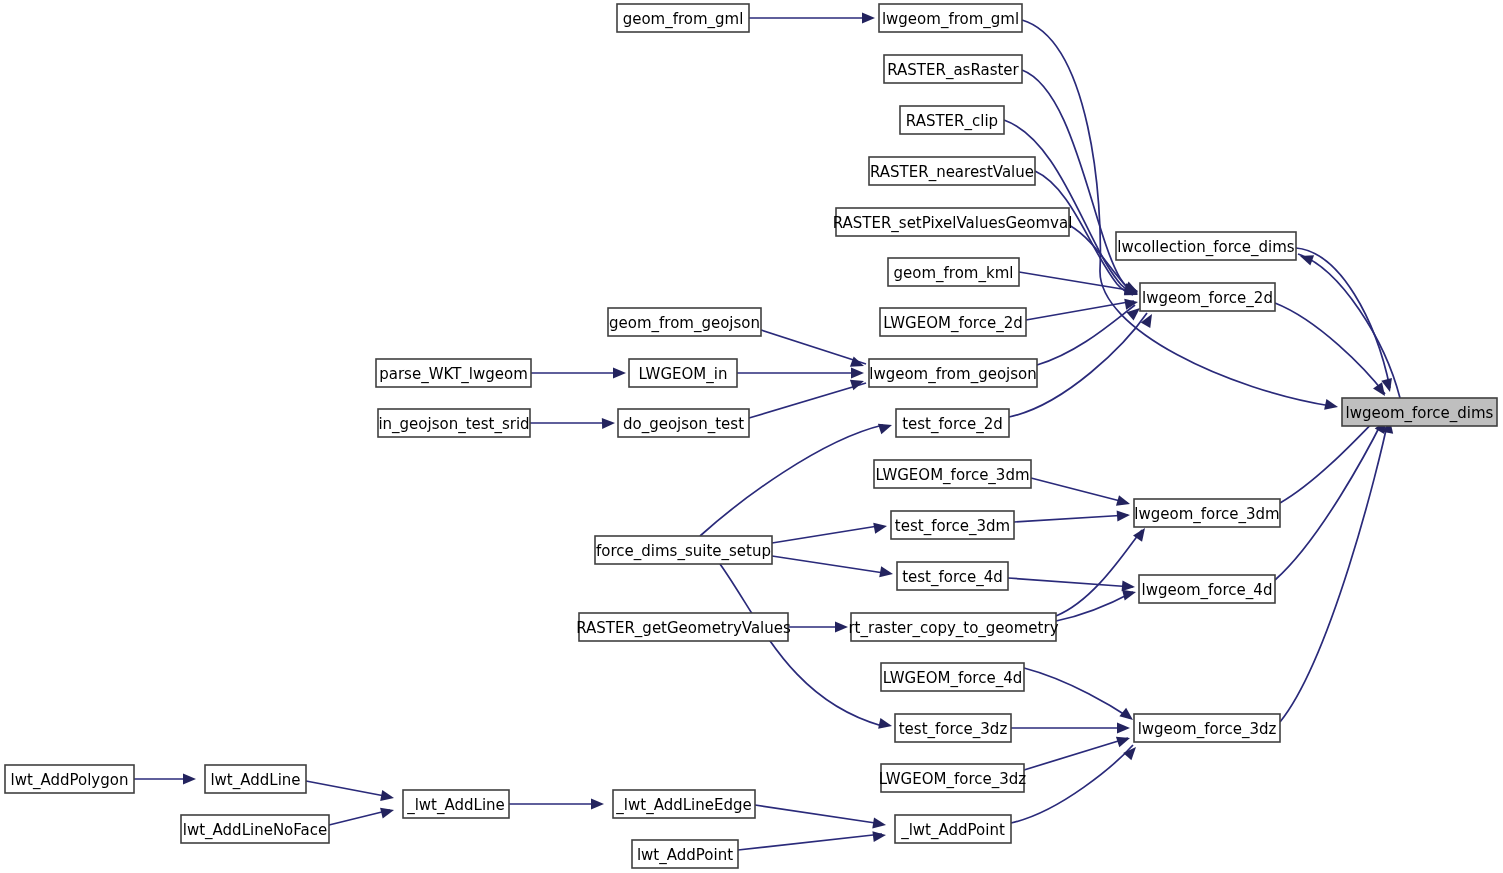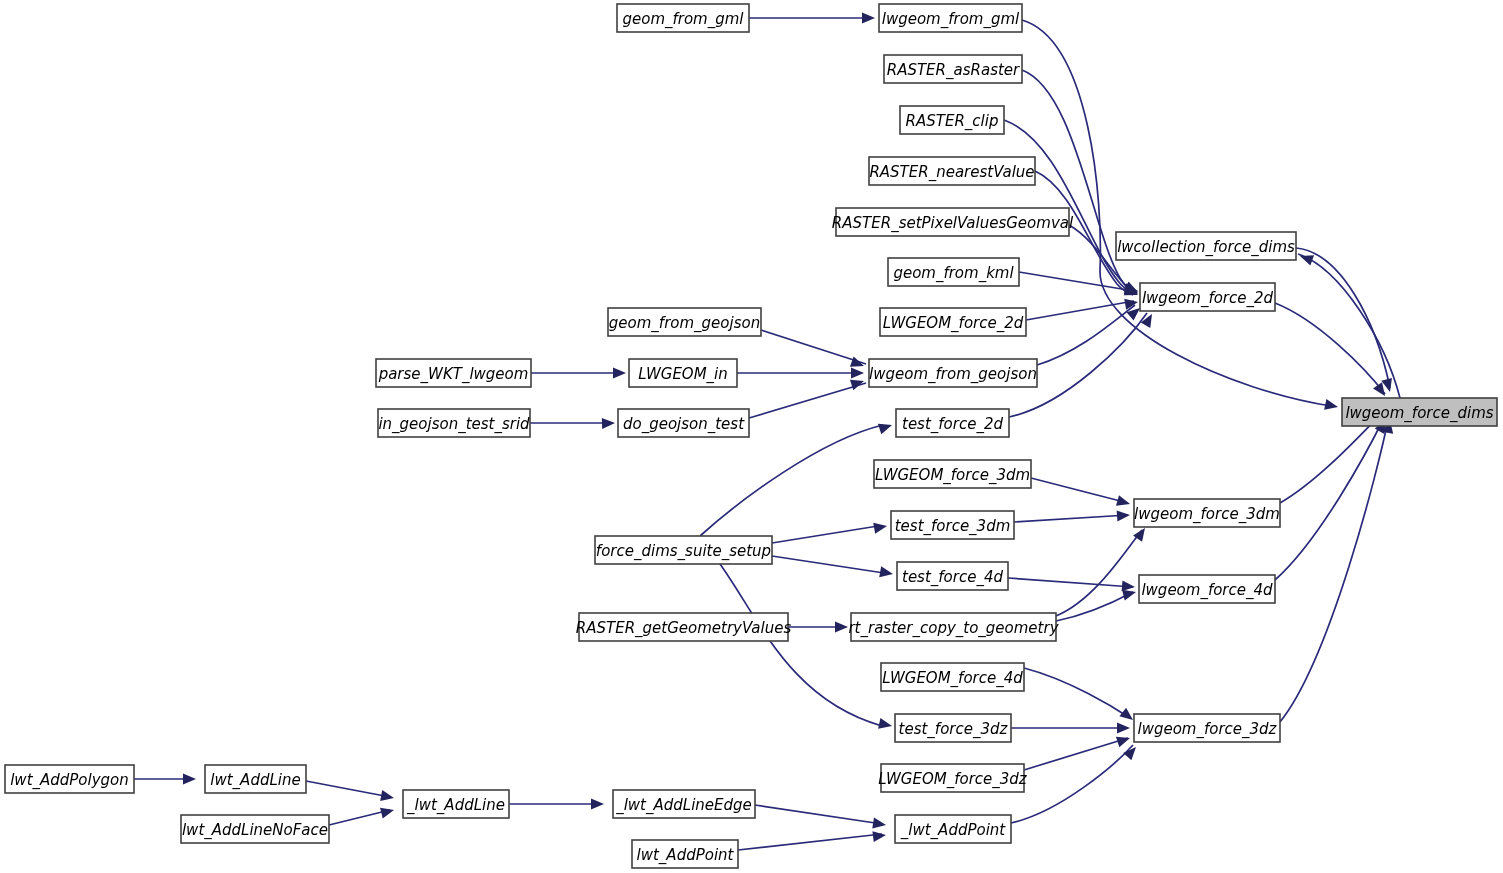--- a/index.html
+++ b/index.html
@@ -10,21 +10,20 @@
   body {
     width: 1503px;
     height: 873px;
     font-family: "DejaVu Sans", sans-serif;
     overflow: hidden;
   }
   #graph-root {
     position: relative;
     width: 1503px;
     height: 778px;
-    font-style: italic;
   }
   svg#callgraph {
     display: block;
     width: 1503px;
     height: 873px;
   }
   .node-box {
     fill: #ffffff;
     stroke: #404040;
     stroke-width: 1.6;

